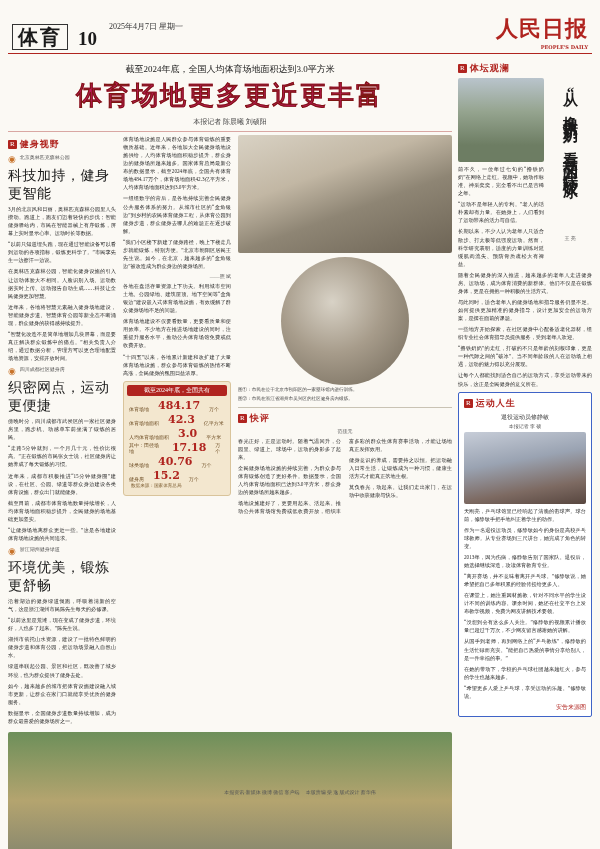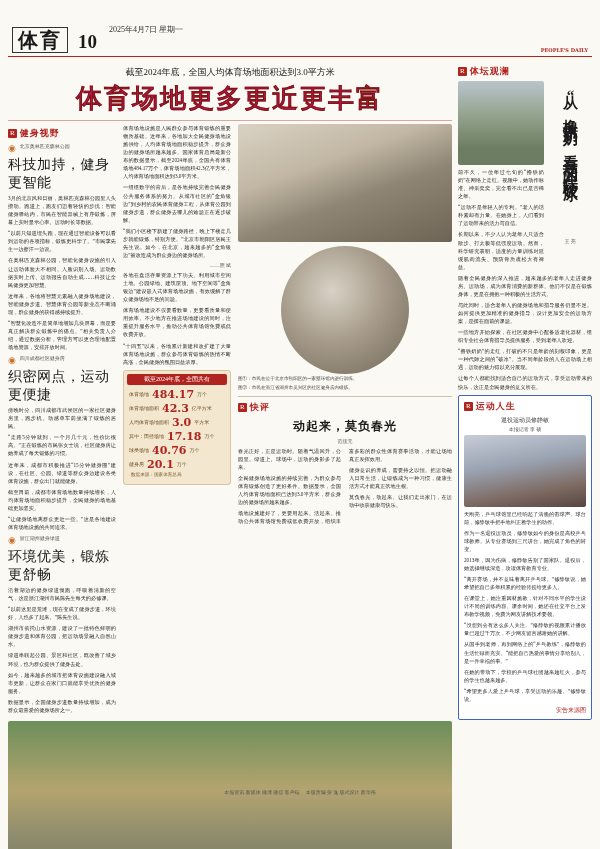--- a/index.html
+++ b/index.html
@@ -4,21 +4,21 @@
 <style>
   html,body{margin:0;padding:0;}
   body{
     width:600px;height:849px;
     background:#fbf9f4;
     font-family:"Liberation Serif", serif;
     color:#1a1a1a;
     overflow:hidden;
     position:relative;
   }
-  .page{position:relative;width:600px;height:797px;box-sizing:border-box;padding:18px 8px;}
+  .page{position:relative;width:600px;height:797px;box-sizing:border-box;padding:8px 8px;}
 
   
   .masthead{display:flex;align-items:flex-end;gap:8px;padding:6px 4px 3px 4px;border-bottom:1.5px solid #b0241f;}
   .mh-section{
     font-family:"DejaVu Serif", serif;
     font-size:20px;font-weight:bold;letter-spacing:2px;
     border:1px solid #333;padding:1px 5px;line-height:1.1;
   }
   .mh-page{font-size:19px;font-weight:bold;margin-left:2px;}
   .mh-date{font-size:8px;color:#333;margin-bottom:18px;margin-left:4px;}
@@ -63,21 +63,21 @@
   .photo-squash{background:linear-gradient(160deg,#d9d2c4 0%,#c2b7a4 35%,#8e8574 60%,#6d6455 100%);}
   .photo-gym{background:radial-gradient(circle at 40% 35%,#d8d2c6 0%,#a79c8b 45%,#6f6657 100%);}
   .photo-bike{background:linear-gradient(180deg,#6d8f5a 0%,#b4a46f 35%,#8d8b6e 60%,#5e6b4f 100%);}
   .photo-tt{background:linear-gradient(170deg,#c7cdd8 0%,#9aa3b2 40%,#7d6a62 75%,#57463f 100%);}
   .photo-mtn{background:linear-gradient(180deg,#b9c4cc 0%,#95a48f 40%,#6d7d63 80%);}
   .circ{border-radius:50%;}
 
   
   .databox{background:#f3e7cf;border:1px solid #d9c49b;border-radius:3px;padding:4px 5px;}
   .db-title{background:#b0241f;color:#fff;font-size:6px;text-align:center;padding:1px 0;border-radius:2px;margin:-1px -2px 3px;}
-  .db-row{display:flex;align-items:center;gap:3px;margin-bottom:1px;}
+  .db-row{display:flex;align-items:flex-end;gap:9px;margin-bottom:1px;}
   .db-label{font-size:5px;color:#6b4a20;}
   .db-val{font-size:11px;color:#b0241f;font-weight:bold;font-family:"DejaVu Serif",serif;}
   .db-unit{font-size:5px;color:#6b4a20;}
   .db-sub{font-size:4.6px;color:#7a5a2d;margin:0 0 2px 2px;line-height:1.4;}
 
   
   .vtitle{
     writing-mode:vertical-rl;text-orientation:upright;
     font-size:15px;font-weight:bold;letter-spacing:4px;color:#1a1a1a;
     height:150px;margin:2px auto;
@@ -97,31 +97,33 @@
 </head>
 <body>
 
 <div class="page">
 
   <div class="masthead">
     <div class="mh-section">体育</div>
     <div class="mh-page">10</div>
     <div class="mh-date">2025年4月7日 星期一</div>
     <div class="mh-logo">
+      <span>人民日报</span>
       <small>PEOPLE'S DAILY</small>
     </div>
   </div>
 
   <div class="body-grid">
 
     <div style="width:452px;">
 
       <div>
         <div class="headline-kicker">截至2024年底，全国人均体育场地面积达到3.0平方米</div>
         <div class="headline-main">体育场地更多更近更丰富</div>
+        <div class="byline">本报记者 陈晨曦 刘硕阳</div>
       </div>
       <div class="rule-red"></div>
 
       <div style="display:flex;gap:7px;">
 
         <div style="width:108px;">
           <div class="sec-head">
             <span class="sec-tag">R</span>
             <span class="sec-title">健身视野</span>
           </div>
@@ -191,40 +193,39 @@
               <span class="db-val">17.18</span>
               <span class="db-unit">万个</span>
             </div>
             <div class="db-row">
               <span class="db-label">球类场地</span>
               <span class="db-val">40.76</span>
               <span class="db-unit">万个</span>
             </div>
             <div class="db-row">
               <span class="db-label">健身房</span>
-              <span class="db-val">20.1</span>
+              <span class="db-val">15.2</span>
               <span class="db-unit">万个</span>
             </div>
             <div class="db-sub">数据来源：国家体育总局</div>
           </div>
         </div>
 
         <div style="width:214px;">
 
           <div class="img photo-squash" style="height:118px;margin-bottom:2px;"></div>
           <div class="img circ photo-gym" style="width:128px;height:128px;margin:4px auto 2px;"></div>
           <div class="cap">图①：市民在位于北京市朝阳区的一家壁球馆内进行训练。</div>
           <div class="cap">图②：市民在浙江省湖州市吴兴区的社区健身房内锻炼。</div>
 
           <div class="rule"></div>
           <div class="sec-head">
             <span class="sec-tag">R</span>
             <span class="sec-title">快评</span>
           </div>
-          <div class="sub-h-c" style="font-size:12px;">动起来，莫负春光</div>
           <div class="mini-by-c">范佳元</div>
           <div class="cols2">
             <p class="t">春光正好，正是运动时。随着气温回升，公园里、绿道上、球场中，运动的身影多了起来。</p>
             <p class="t">全民健身场地设施的持续完善，为群众参与体育锻炼创造了更好条件。数据显示，全国人均体育场地面积已达到3.0平方米，群众身边的健身场所越来越多。</p>
             <p class="t">场地设施建好了，更要用起来、活起来。推动公共体育场馆免费或低收费开放，组织丰富多彩的群众性体育赛事活动，才能让场地真正发挥效用。</p>
             <p class="t">健身意识的养成，需要持之以恒。把运动融入日常生活，让锻炼成为一种习惯，健康生活方式才能真正落地生根。</p>
             <p class="t">莫负春光，动起来。让我们走出家门，在运动中收获健康与快乐。</p>
           </div>
         </div>
       </div>

